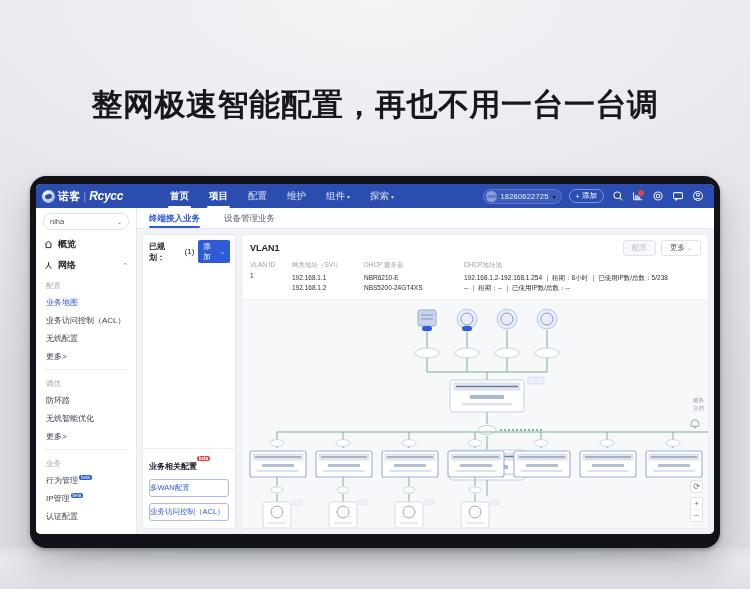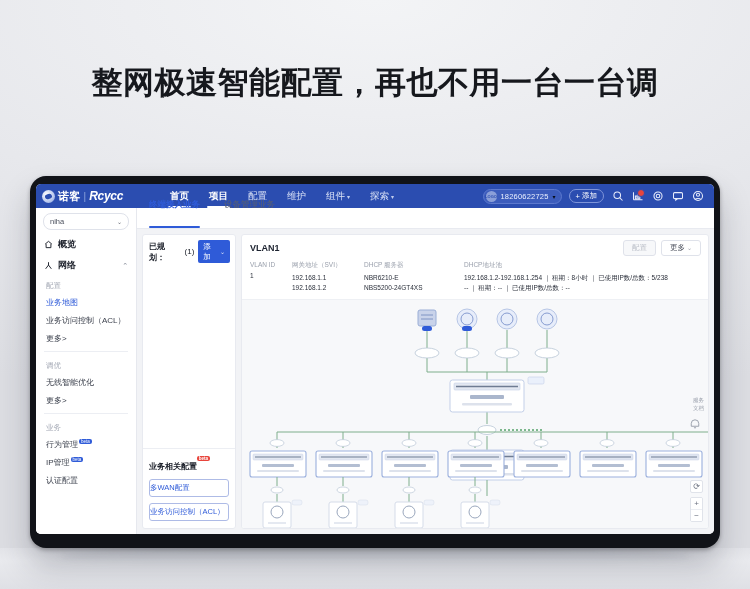--- a/index.html
+++ b/index.html
@@ -12,21 +12,21 @@
     background:
       radial-gradient(120% 70% at 50% 0%,#f3f4f6 0%,#e7e8ec 55%,#dcdde2 100%);
   }
   
   .desk{position:absolute;left:0;top:548px;width:750px;height:41px;
     background:linear-gradient(180deg,#e3e4e9 0%,#e9eaee 30%,#dfe0e5 100%);}
   .desk:after{content:"";position:absolute;left:60px;top:0;width:630px;height:16px;
     background:linear-gradient(180deg,rgba(120,125,135,.28),rgba(120,125,135,0));
     filter:blur(3px);border-radius:50%/100%;}
 
-  .headline{position:absolute;left:0;top:62px;width:750px;text-align:center;
+  .headline{position:absolute;left:0;top:84px;width:750px;text-align:center;
     font-size:31px;font-weight:700;color:#16181d;letter-spacing:.5px;
     font-family:"DejaVu Sans","Liberation Sans",sans-serif;}
 
   
   .device{position:absolute;left:30px;top:176px;width:690px;height:372px;
     background:#111318;border-radius:16px;padding:8px 6px 14px 6px;
     box-sizing:border-box;
     box-shadow:0 18px 30px rgba(40,45,60,.25),0 2px 4px rgba(0,0,0,.3);}
   .screen{position:relative;width:100%;height:100%;background:#fff;border-radius:5px;
     overflow:hidden;}
@@ -83,21 +83,21 @@
   .sitem{font-size:8px;color:#3c414d;padding:3.5px 0 3.5px 10px;position:relative;}
   .sitem.active{color:#2f5bd8;}
   .sitem .beta{display:inline-block;background:#2f5bd8;color:#fff;font-size:4.5px;
     border-radius:2px;padding:0 2px;vertical-align:super;margin-left:1px;}
   .divider{height:1px;background:#eceef3;margin:4px 8px;}
 
   
   .main{flex:1;display:flex;flex-direction:column;min-width:0;}
   .tabs{background:#fff;height:20px;display:flex;align-items:flex-end;gap:24px;
     padding:0 12px;border-bottom:1px solid #e8eaf0;}
-  .tab{font-size:8.5px;color:#5a6070;padding-bottom:17px;position:relative;}
+  .tab{font-size:8.5px;color:#5a6070;padding-bottom:3px;position:relative;}
   .tab.active{color:#2f5bd8;font-weight:700;}
   .tab.active:after{content:"";position:absolute;left:0;right:0;bottom:0;height:1.6px;
     background:#2f5bd8;border-radius:1px;}
 
   .content{flex:1;display:flex;gap:5px;padding:5px;min-height:0;}
 
   
   .planned{width:92px;flex:0 0 auto;background:#fff;border:1px solid #e8eaf0;
     border-radius:3px;display:flex;flex-direction:column;overflow:hidden;}
   .planned-hd{display:flex;align-items:center;gap:4px;padding:5px 5px 4px 6px;}
@@ -269,25 +269,27 @@
                   <line x1="9.8" y1="10.4" x2="6" y2="5.4"></line>
                 </svg>
             </span>
             <span>网络</span>
             <span class="chev">⌃</span>
           </div>
 
           <div class="grp">配置</div>
           <div class="sitem active">业务地图</div>
           <div class="sitem">业务访问控制（ACL）</div>
+          <div class="sitem">无线配置</div>
           <div class="sitem">更多&gt;</div>
 
           <div class="divider"></div>
 
           <div class="grp">调优</div>
+          <div class="sitem">防环路</div>
           <div class="sitem">无线智能优化</div>
           <div class="sitem">更多&gt;</div>
 
           <div class="divider"></div>
 
           <div class="grp">业务</div>
           <div class="sitem">
             <span>行为管理</span><span class="beta">beta</span>
           </div>
           <div class="sitem">

